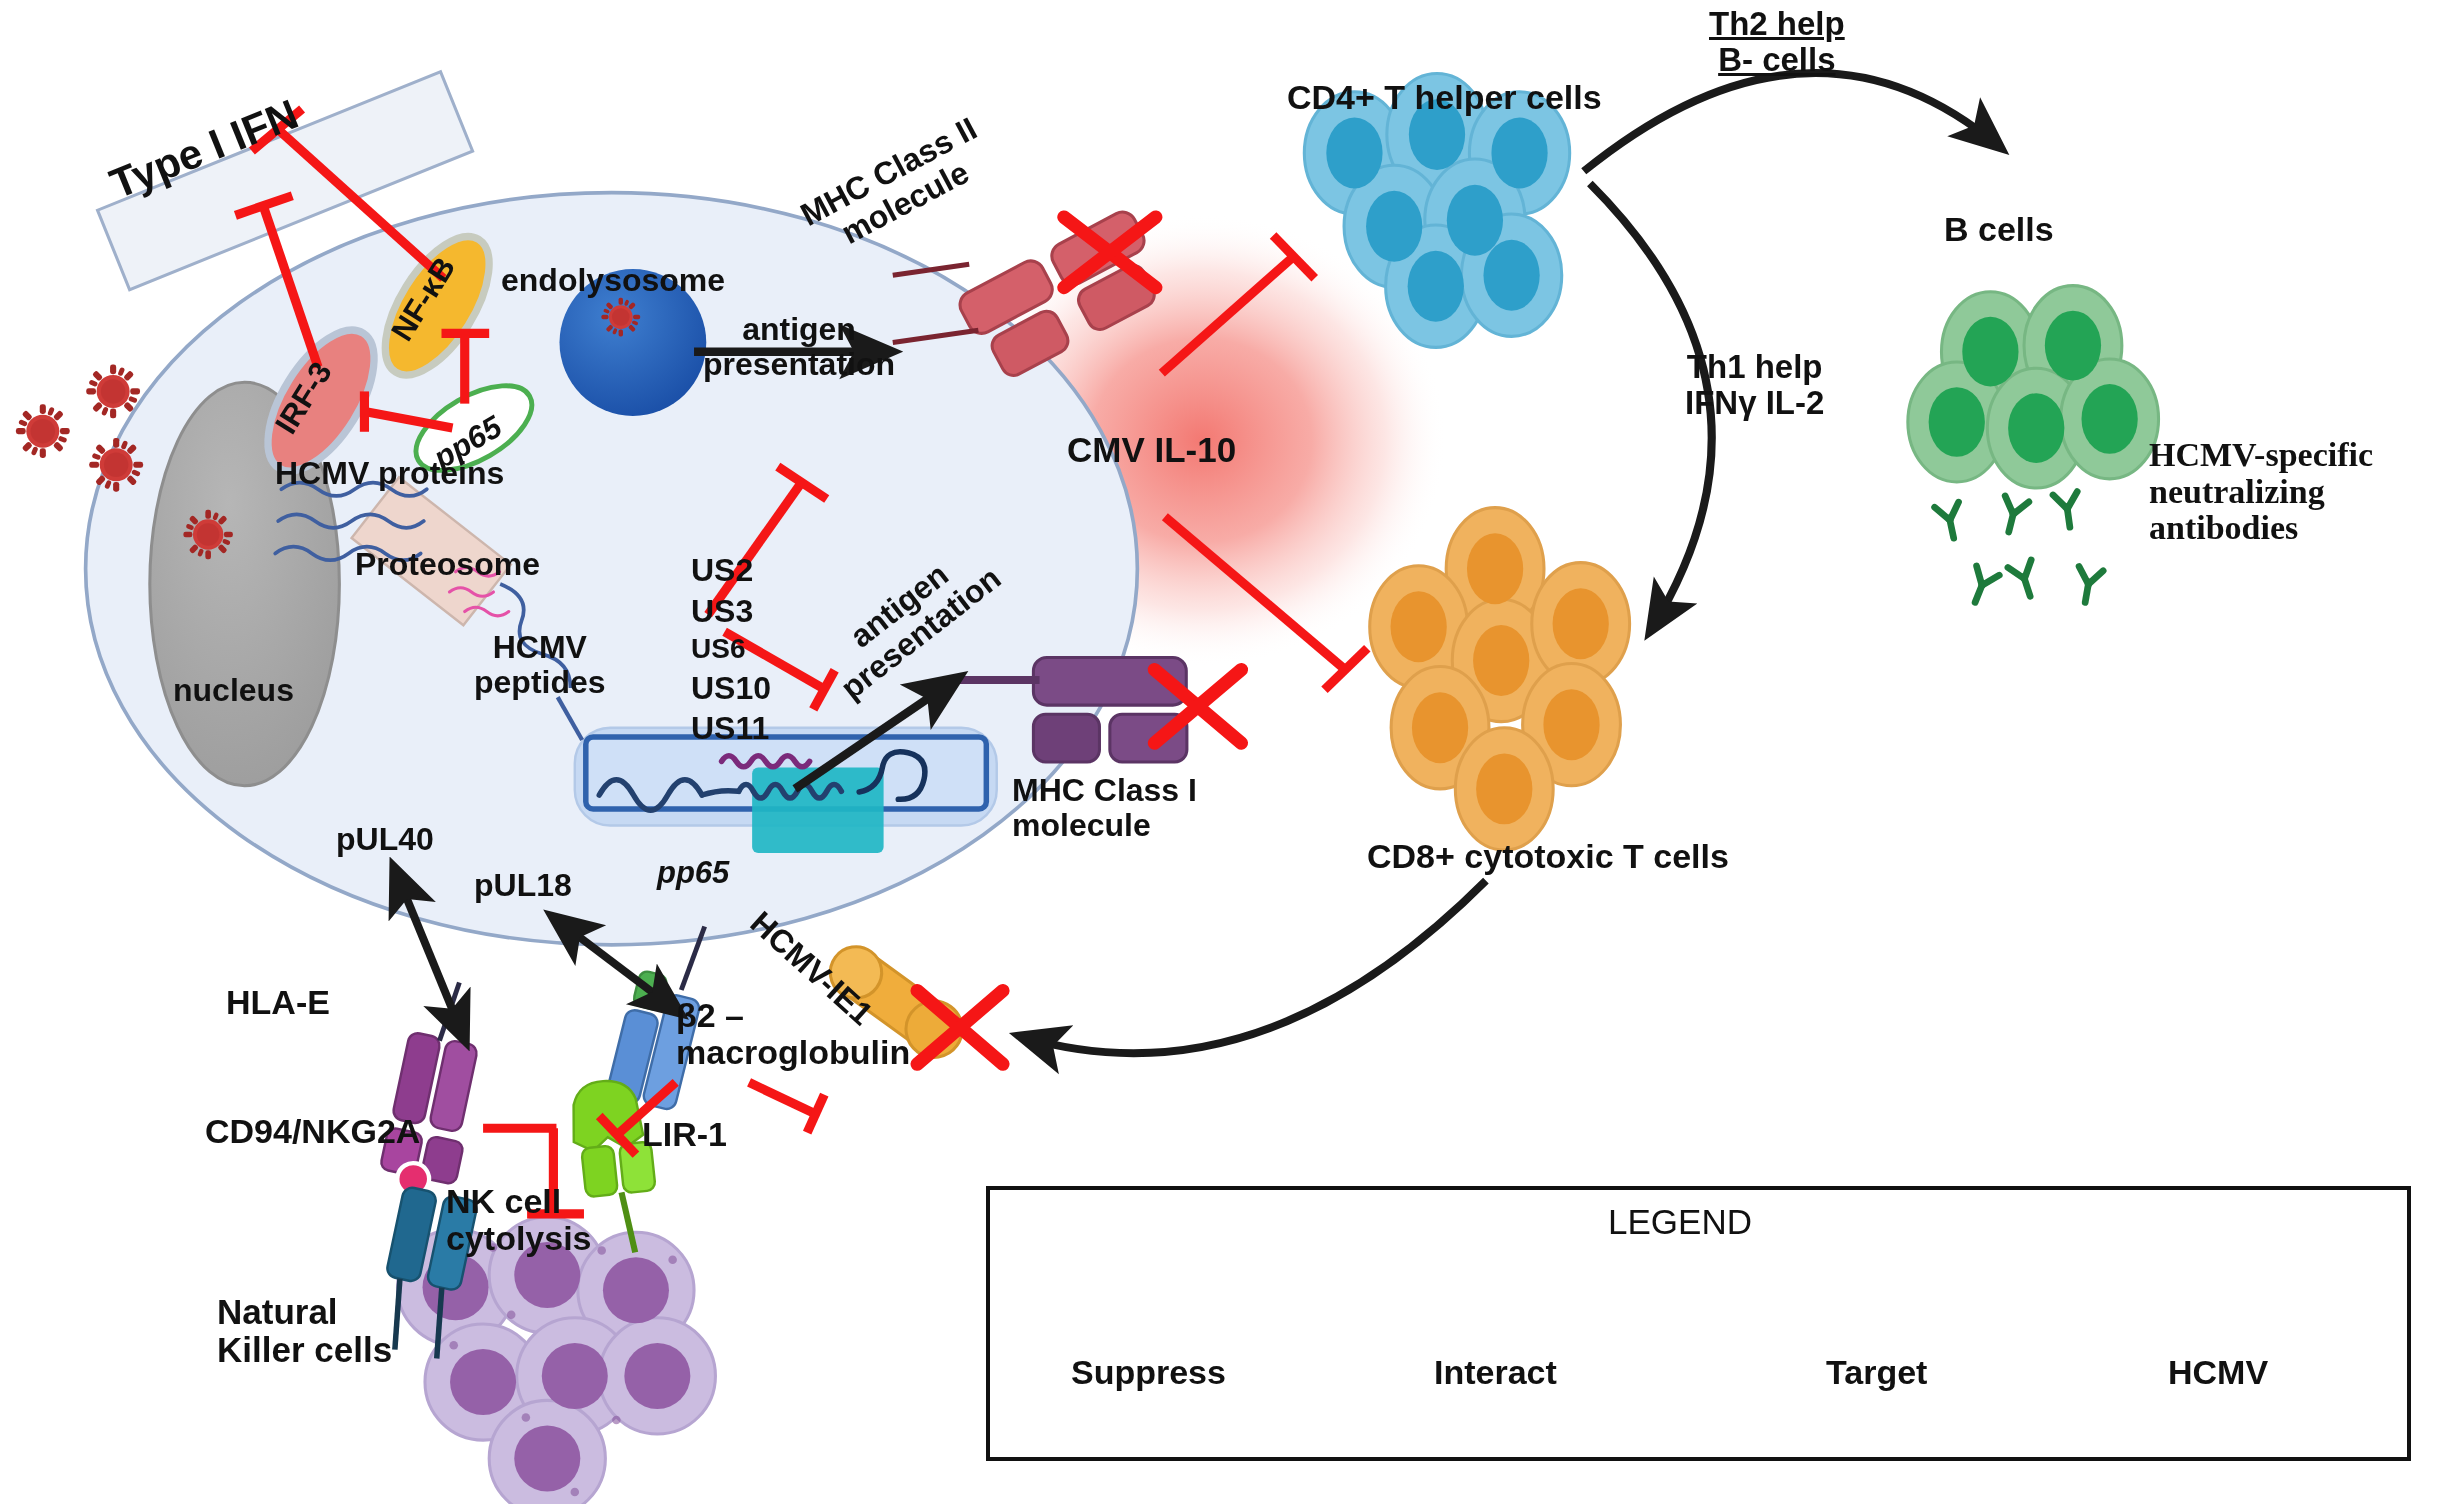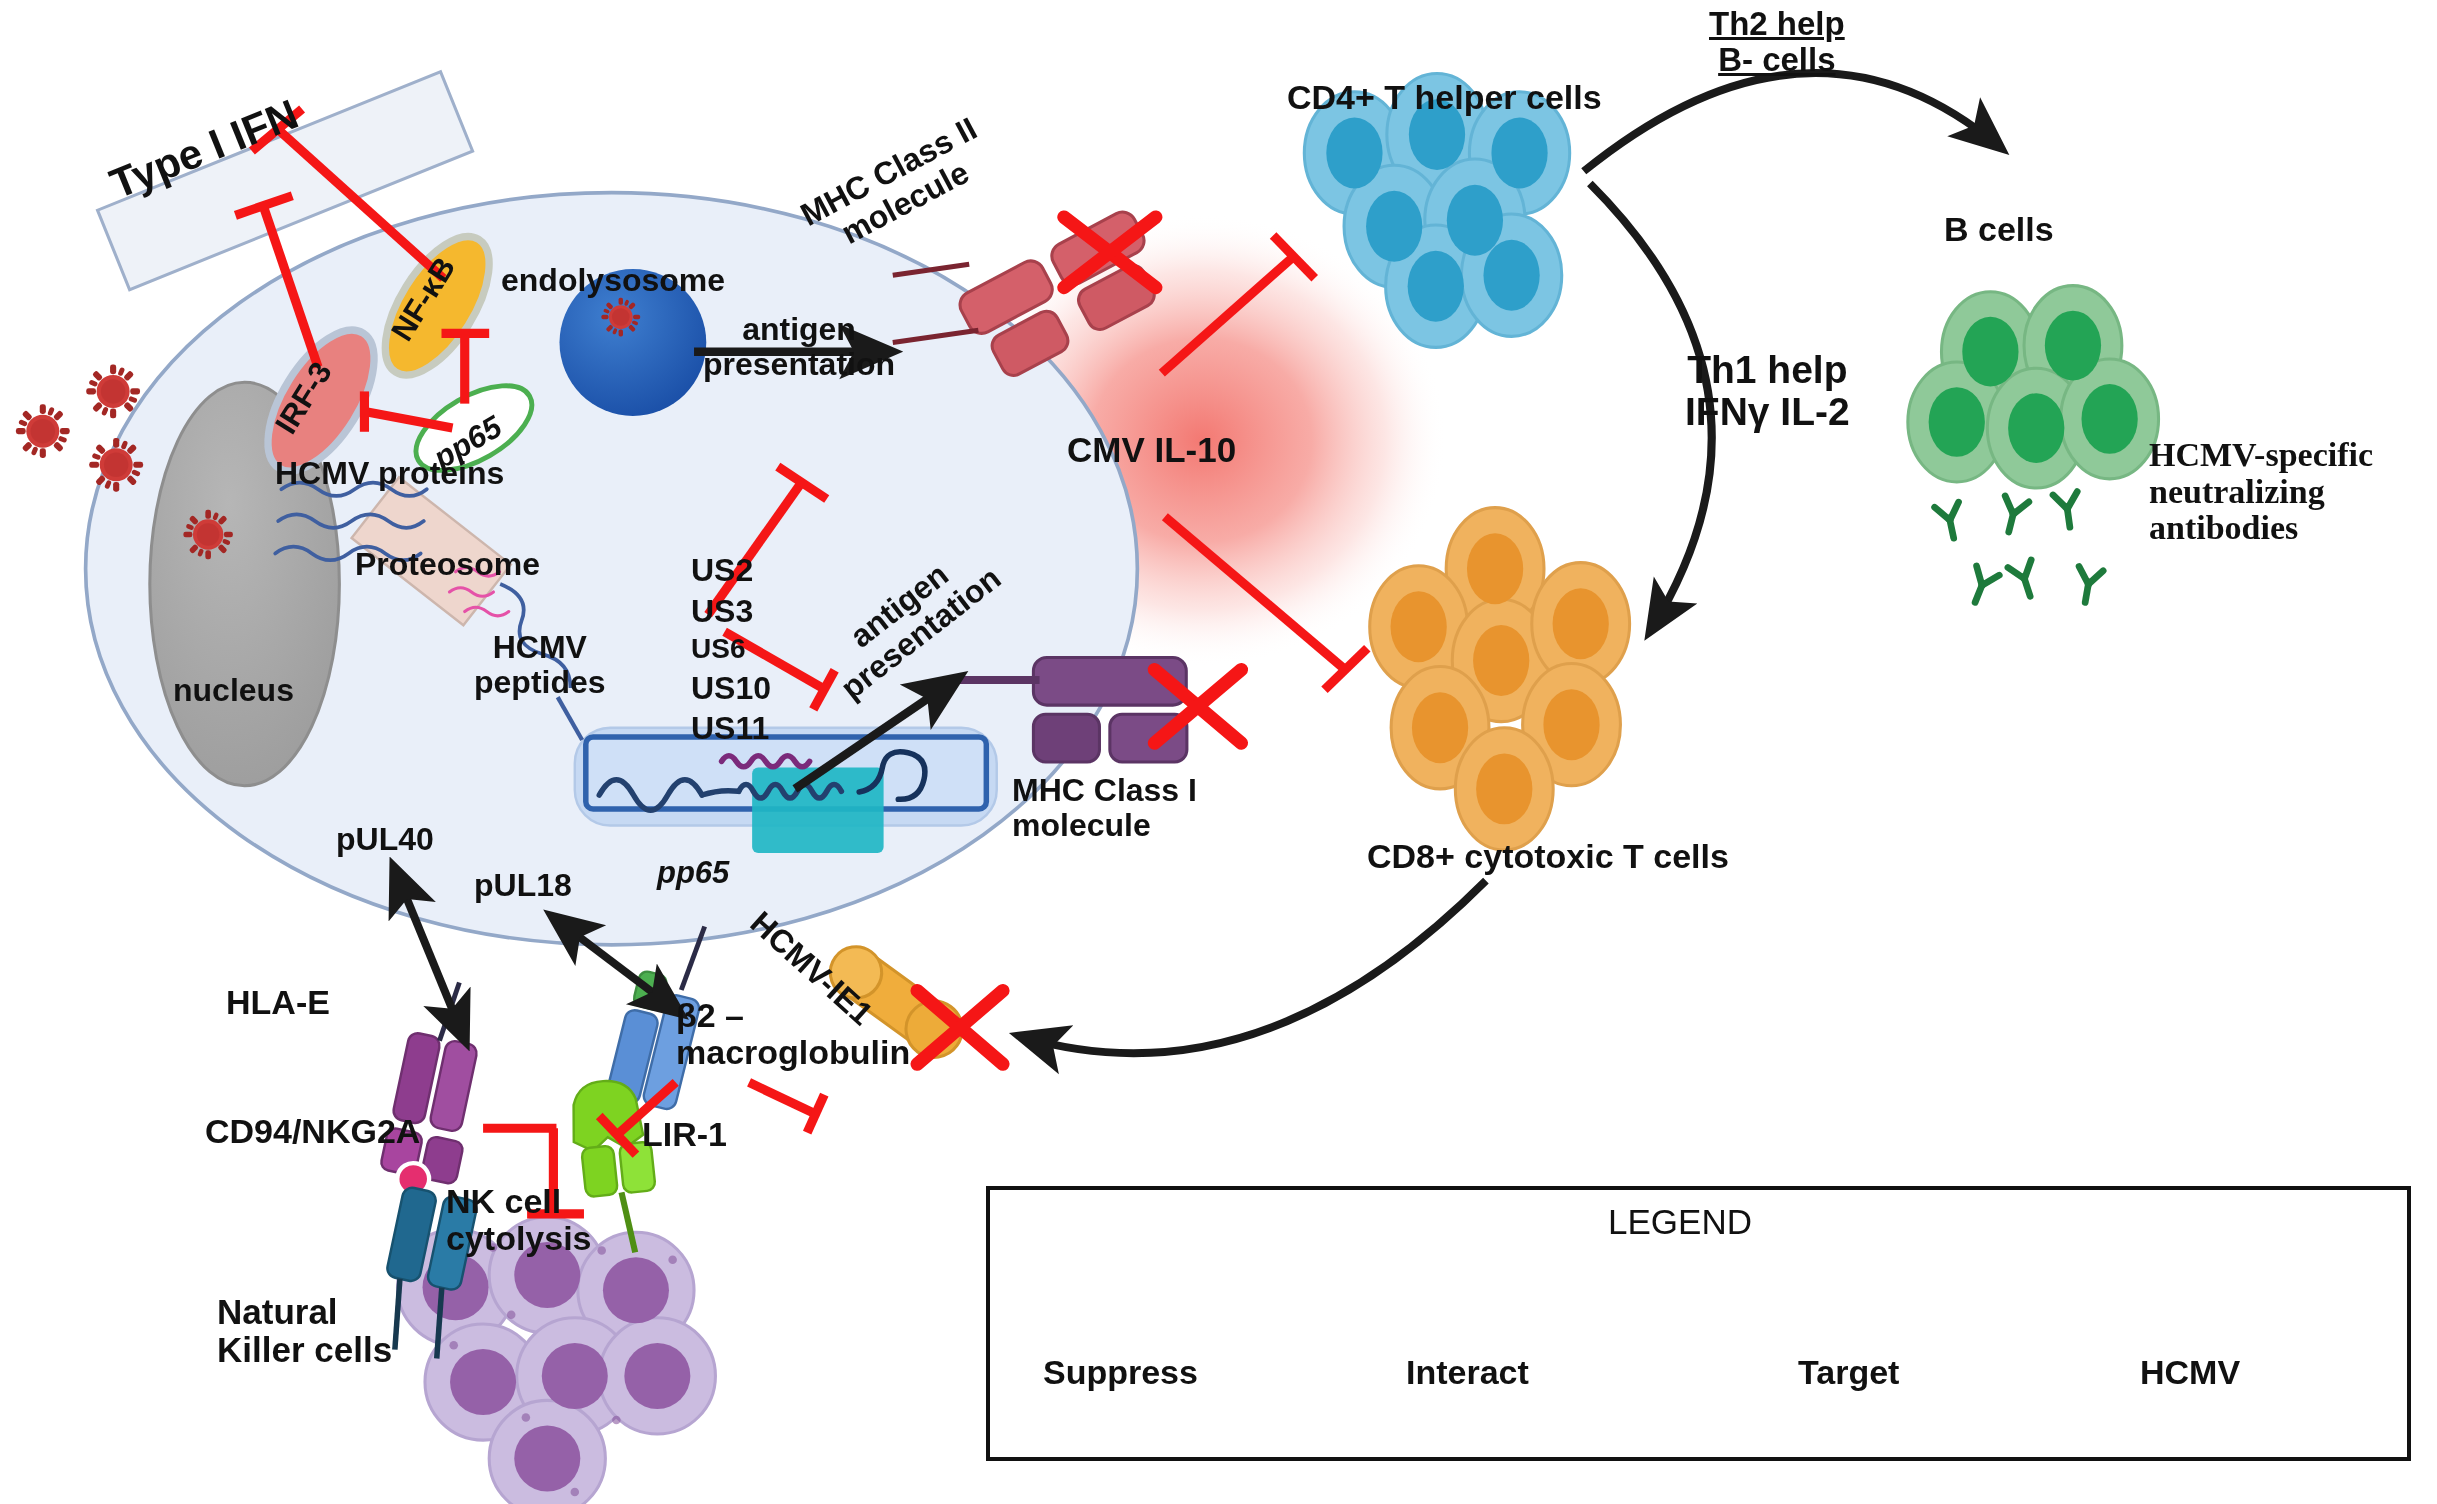--- a/index.html
+++ b/index.html
@@ -1,20 +1,20 @@
 <!DOCTYPE html>
 <html style="font-size:9.8px"><head>
 <meta charset="utf-8">
 <title>HCMV Immune Evasion Diagram</title>
 <style>
   html,body{margin:0;padding:0;background:#ffffff;}
   body{font-family:"Liberation Sans", sans-serif;}
   #stage{position:relative;width:2438px;height:1505px;background:#fff;overflow:hidden;}
   .lbl{position:absolute;color:#111;font-weight:700;line-height:1.08;white-space:pre-line;}
-  .lbl.n{font-weight:400;}
+  .lbl.n{font-weight:400;margin-left:28px;}
   svg.layer{position:absolute;left:0;top:0;width:2438px;height:1505px;pointer-events:none;}
   .legendbox{position:absolute;border:4.3px solid #111;background:#fff;box-sizing:border-box;}
 </style>
 </head>
 <body>
 
 <div id="stage">
 
   <svg class="layer" viewBox="0 0 3987 2461">
     <defs>
@@ -414,21 +414,21 @@
 
   <div class="lbl" style="left:1709px;top:6.1px;font-size:33px;text-align:center;text-decoration:underline;">Th2 help
 B- cells</div>
 
   <div class="lbl" style="left:1944px;top:211px;font-size:34px;">B cells</div>
 
   <div class="lbl" style="left:2149px;top:437px;font-size:34px;font-family:Liberation Serif, serif;">HCMV-specific
 neutralizing
 antibodies</div>
 
-  <div class="lbl" style="left:1685px;top:349px;font-size:39px;text-align:center;">Th1 help
+  <div class="lbl" style="left:1685px;top:349px;font-size:33px;text-align:center;">Th1 help
 IFNγ  IL-2</div>
 
   <div class="lbl" style="left:1367px;top:838px;font-size:34px;">CD8+ cytotoxic T cells</div>
 
   <div class="lbl" style="left:336px;top:822px;font-size:32px;">pUL40</div>
 
   <div class="lbl" style="left:474px;top:868px;font-size:32px;">pUL18</div>
 
   <div class="lbl" style="left:657px;top:856px;font-size:31px;font-style:italic;">pp65</div>
 

